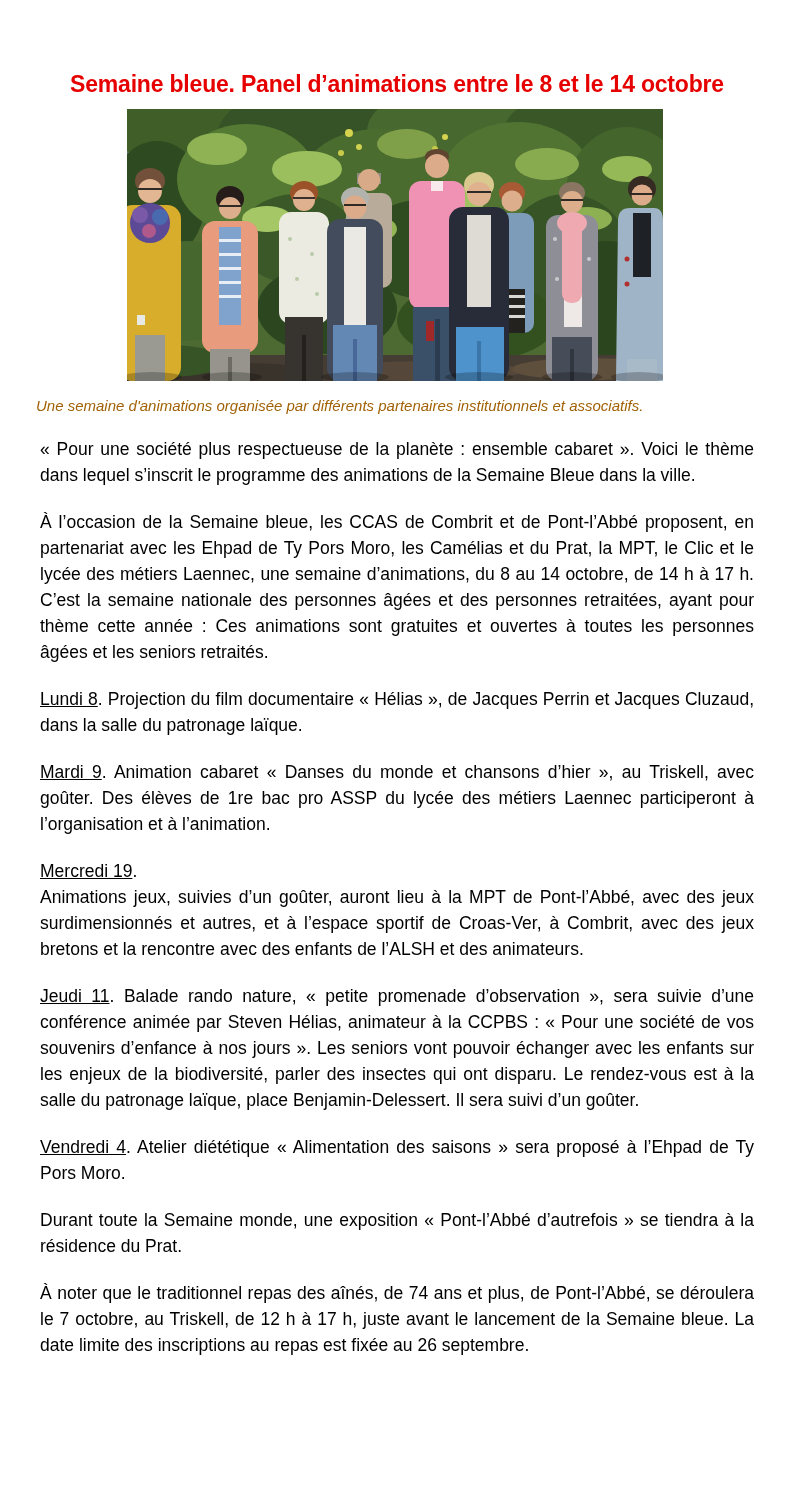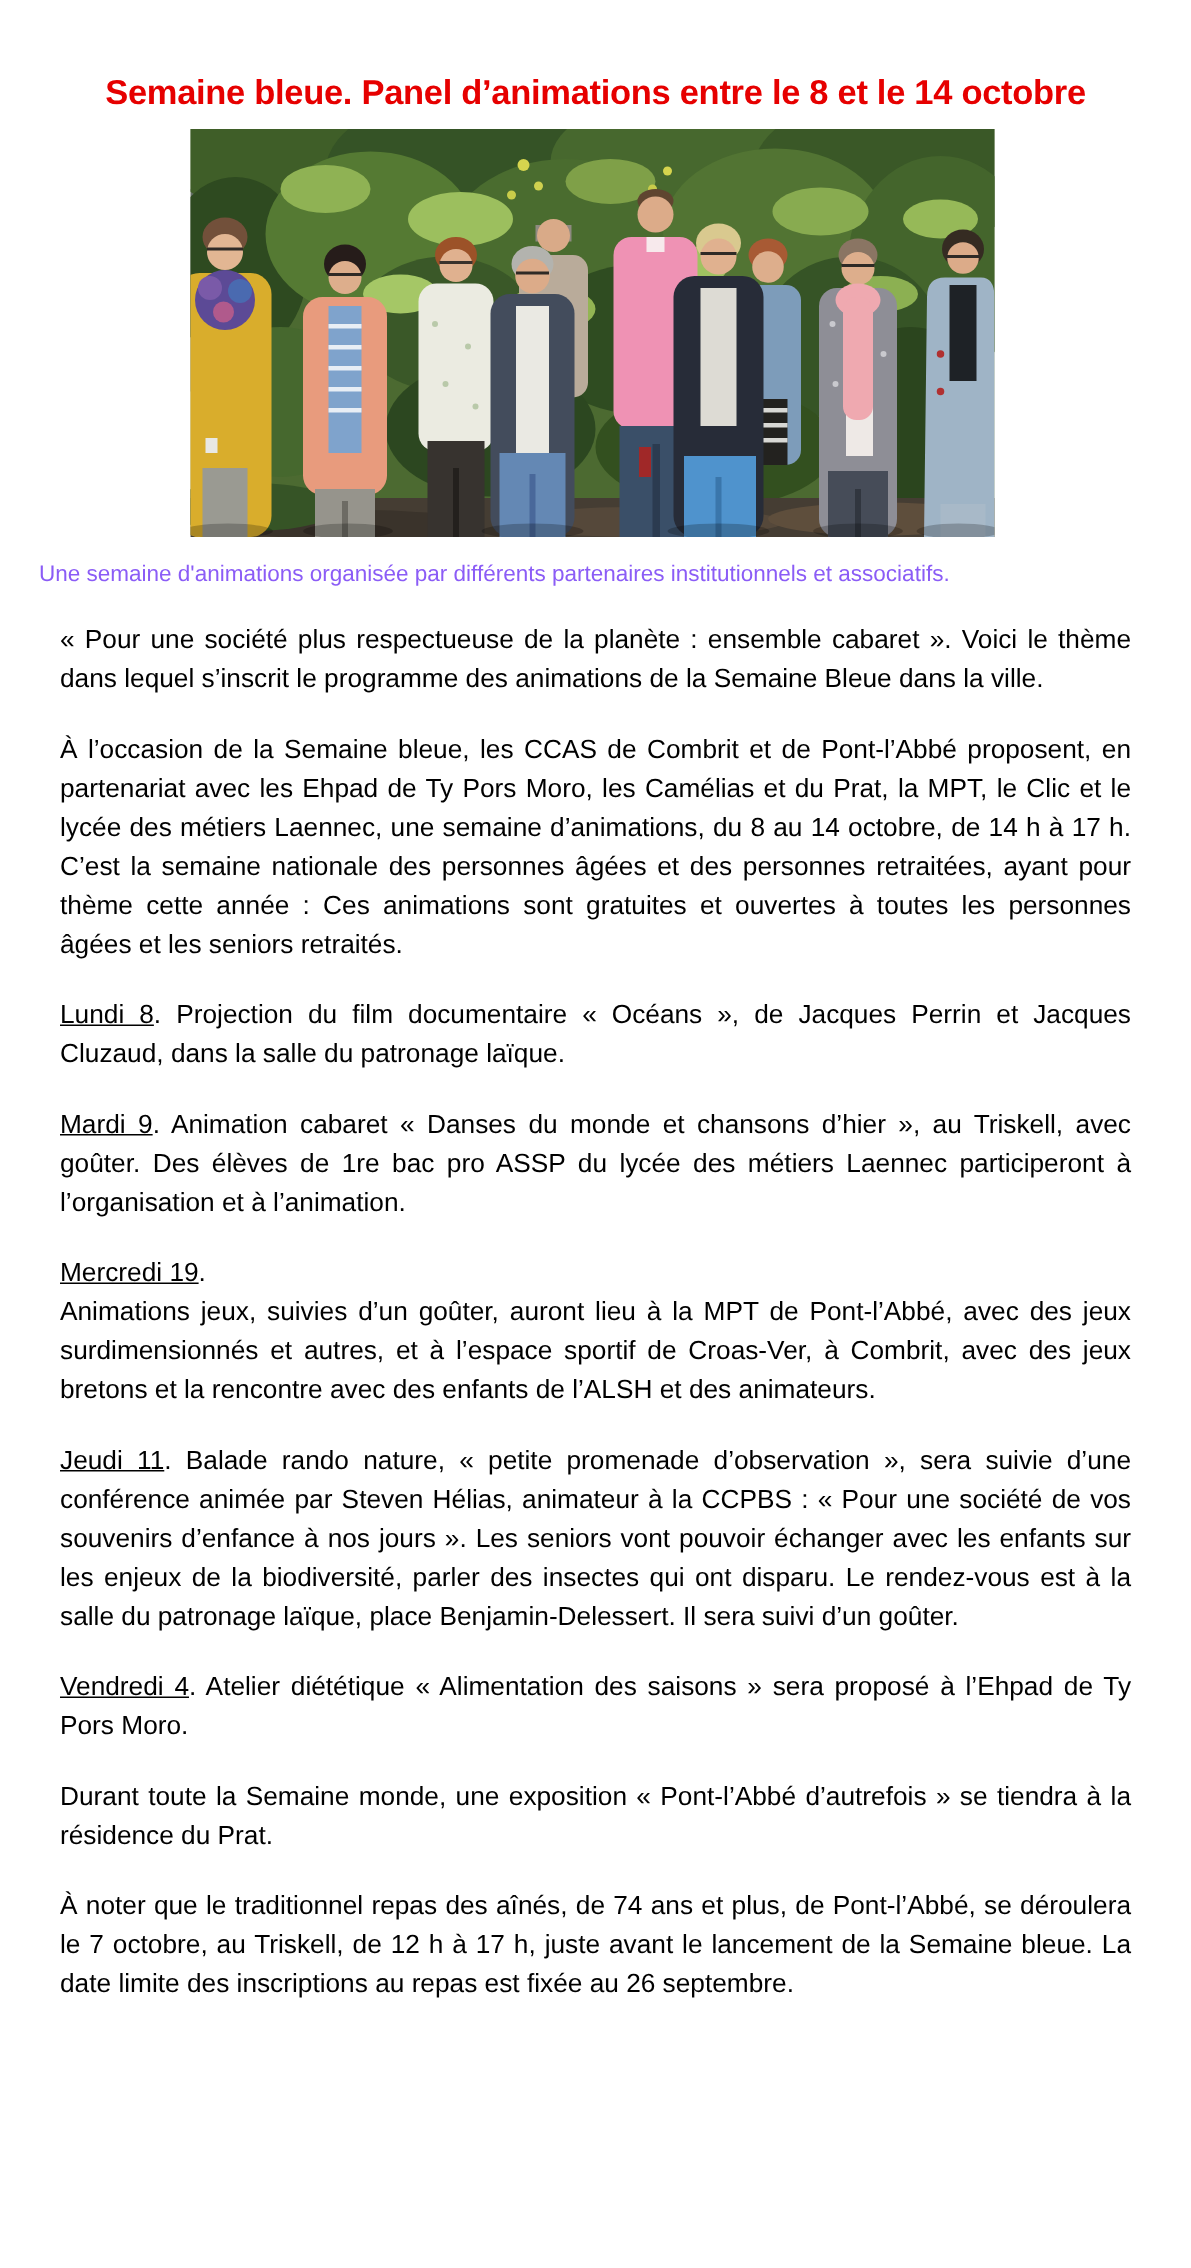--- a/index.html
+++ b/index.html
@@ -7,40 +7,41 @@
     width: 794px;
     min-height: 1512px;
     margin: 0 auto;
     background: #ffffff;
     font-family: "Liberation Sans", "DejaVu Sans", sans-serif;
     color: #000000;
     overflow: hidden;
   }
   .title {
     margin: 0;
-    padding: 49px 20px 0 20px;
+    padding: 72px 20px 0 20px;
     text-align: center;
     color: #e60000;
     font-size: 23px;
     font-weight: 700;
     letter-spacing: -0.2px;
     line-height: 1.1;
   }
   .photo-fig {
     margin: 12px 0 0 127px;
     width: 536px;
     height: 272px;
     padding: 0;
   }
   .photo-fig svg { display: block; }
   .caption {
-    margin: 14px 40px 0 26px;
+    margin: 14px 40px 0 36px;
     font-size: 15px;
+    font-style: italic;
     line-height: 22px;
-    color: #8b5cf6;
+    color: #a16207;
   }
   .body {
     margin: 19px 40px 0 40px;
     font-size: 17.5px;
     line-height: 26px;
     text-align: justify;
   }
   .body p { margin: 0 0 21px 0; }
   .body p:last-child { margin-bottom: 16px; }
   .day { font-weight: 400; text-decoration: underline; }
@@ -223,21 +224,21 @@
   </figure>
 
   <p class="caption">
     <span>Une semaine d'animations organisée par différents partenaires institutionnels et associatifs.</span><br>
   </p>
 
   <div class="body">
     <p>« Pour une société plus respectueuse de la planète : ensemble cabaret ». Voici le thème dans lequel s’inscrit le programme des animations de la Semaine Bleue dans la ville.</p>
     <p>À l’occasion de la Semaine bleue, les CCAS de Combrit et de Pont-l’Abbé proposent, en partenariat avec les Ehpad de Ty Pors Moro, les Camélias et du Prat, la MPT, le Clic et le lycée des métiers Laennec, une semaine d’animations, du 8 au 14 octobre, de 14 h à 17 h. C’est la semaine nationale des personnes âgées et des personnes retraitées, ayant pour thème cette année : Ces animations sont gratuites et ouvertes à toutes les personnes âgées et les seniors retraités.</p>
 
-    <p><span class="day">Lundi 8</span><span>. </span><span>Projection du film documentaire « Océans », de Jacques Perrin et Jacques Cluzaud, dans la salle du patronage laïque.</span></p>
+    <p><span class="day">Lundi 8</span><span>. </span><span>Projection du film documentaire « Hélias », de Jacques Perrin et Jacques Cluzaud, dans la salle du patronage laïque.</span></p>
 
     <p><span class="day">Mardi 9</span><span>. </span><span>Animation cabaret « Danses du monde et chansons d’hier », au Triskell, avec goûter. Des élèves de 1re bac pro ASSP du lycée des métiers Laennec participeront à l’organisation et à l’animation.</span></p>
 
     <p><span class="day">Mercredi 19</span><span>.</span><br><span>Animations jeux, suivies d’un goûter, auront lieu à la MPT de Pont-l’Abbé, avec des jeux surdimensionnés et autres, et à l’espace sportif de Croas-Ver, à Combrit, avec des jeux bretons et la rencontre avec des enfants de l’ALSH et des animateurs.</span></p>
 
     <p><span class="day">Jeudi 11</span><span>. </span><span>Balade rando nature, « petite promenade d’observation », sera suivie d’une conférence animée par Steven Hélias, animateur à la CCPBS : « Pour une société de vos souvenirs d’enfance à nos jours ». Les seniors vont pouvoir échanger avec les enfants sur les enjeux de la biodiversité, parler des insectes qui ont disparu. Le rendez-vous est à la salle du patronage laïque, place Benjamin-Delessert. Il sera suivi d’un goûter.</span></p>
 
     <p><span class="day">Vendredi 4</span><span>. </span><span>Atelier diététique « Alimentation des saisons » sera proposé à l’Ehpad de Ty Pors Moro.</span></p>
 
     <p>Durant toute la Semaine monde, une exposition « Pont-l’Abbé d’autrefois » se tiendra à la résidence du Prat.</p>

